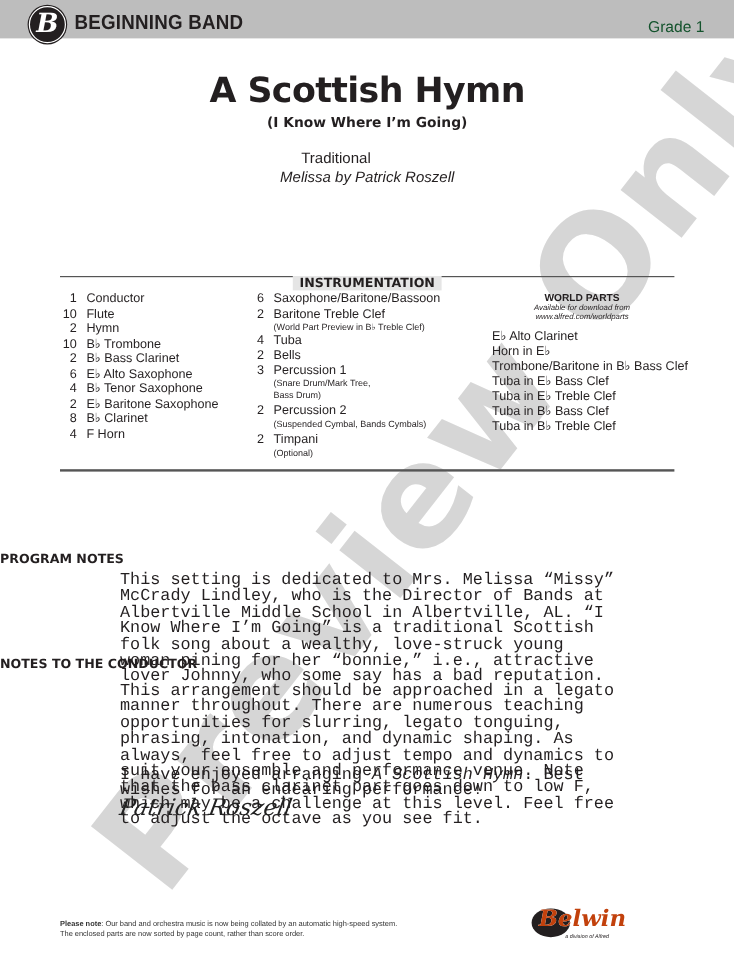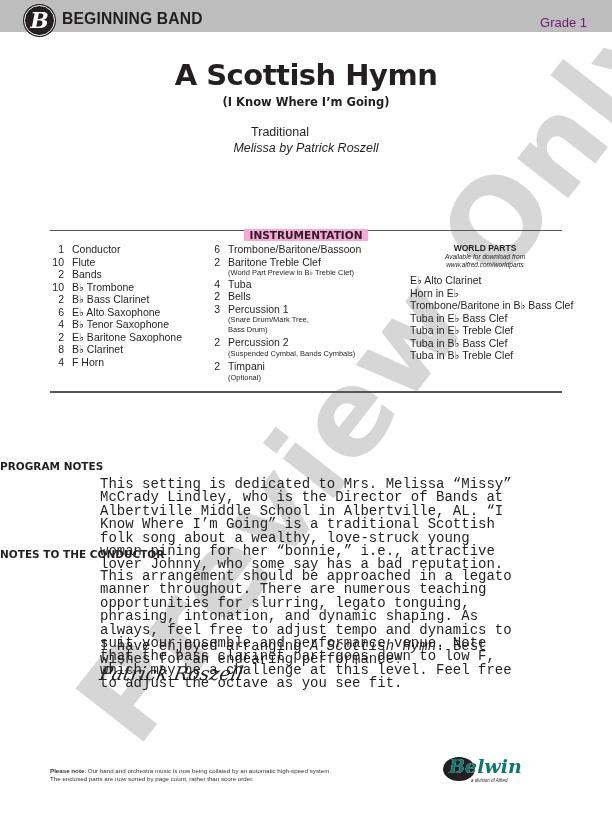--- a/index.html
+++ b/index.html
@@ -1,46 +1,46 @@
 <!DOCTYPE html>
 <html><head>
 <meta charset="utf-8">
 <style>
   html, body { margin:0; padding:0; }
   body { width:612px; height:816px; background:#ffffff; position:relative; overflow:hidden; font-family:"DejaVu Sans", sans-serif; color:#231f20; }
   .header { position:absolute; left:0; top:0; width:612px; height:32px; background:#bdbdbd; }
   .logo-b { position:absolute; left:24px; top:5px; width:29px; height:29px; border-radius:50%; background:#231f20; border:1px solid #fff; box-shadow:0 0 0 1px #231f20; color:#fff; font-family:"DejaVu Serif", serif; font-style:italic; font-weight:bold; font-size:22px; line-height:29px; text-align:center; }
   .brand { position:absolute; left:62px; top:9px; font-family:"Liberation Sans", sans-serif; font-weight:bold; font-size:17px; letter-spacing:0.2px; color:#231f20; transform:scaleX(0.92); transform-origin:left; }
-  .grade { position:absolute; right:25px; top:15px; font-family:"Liberation Sans", sans-serif; font-size:13px; color:#701a75; }
+  .grade { position:absolute; right:25px; top:15px; font-family:"Liberation Sans", sans-serif; font-size:13px; color:#14532d; }
   .title { position:absolute; left:0; width:612px; top:58px; text-align:center; font-family:"DejaVu Sans", sans-serif; font-weight:bold; font-size:29px; letter-spacing:-0.5px; }
   .subtitle { position:absolute; left:0; width:612px; top:95px; text-align:center; font-weight:bold; font-size:11.5px; }
   .composer { position:absolute; left:0; width:560px; top:125px; text-align:center; font-family:"Liberation Sans", sans-serif; font-size:12.5px; }
   .arranger { position:absolute; left:0; width:612px; top:141px; text-align:center; font-family:"Liberation Sans", sans-serif; font-style:italic; font-size:12.5px; }
   .instr-rule { position:absolute; left:50px; width:512px; top:230px; height:1px; background:#555; }
   .instr-head { position:absolute; left:0; width:612px; top:224px; text-align:center; }
-  .instr-head span { background:#f9a8d4; padding:0 6px; font-weight:bold; font-size:10.5px; }
+  .instr-head span { background:#e5e5e5; padding:0 6px; font-weight:bold; font-size:10.5px; }
   .col { position:absolute; font-family:"Liberation Sans", sans-serif; font-size:10.5px; line-height:12.5px; }
   .row { display:flex; }
   .num { width:18px; text-align:right; margin-right:8px; }
   .sub { font-size:7.5px; line-height:9.5px; margin-left:26px; }
   .col1 { left:46px; top:243px; }
   .col2 { left:202px; top:243px; }
   .wp { position:absolute; left:410px; top:243px; width:150px; font-family:"Liberation Sans", sans-serif; }
   .wp-title { text-align:center; font-weight:bold; font-size:8.5px; margin-bottom:0; }
   .wp-note { text-align:center; font-style:italic; font-size:6.5px; line-height:8px; margin-bottom:5px; }
   .wp-item { font-size:10.5px; line-height:12.5px; white-space:nowrap; }
   .instr-bottom { position:absolute; left:50px; width:512px; top:391px; height:2px; background:#555; }
   .section-h { position:absolute; left:0; width:612px; text-align:left; font-weight:bold; font-size:10.5px; }
   .para { position:absolute; left:100px; width:420px; font-family:Liberation Mono, monospace; font-size:14px; line-height:13.4px; }
   .signature { position:absolute; left:100px; top:662px; font-family:"DejaVu Serif", serif; font-style:italic; font-size:19px; color:#222; transform:skewX(-10deg); }
   .footnote { position:absolute; left:50px; top:767px; font-family:"Liberation Sans", sans-serif; font-size:6.2px; line-height:8px; color:#333; }
   .footnote b { font-weight:bold; }
   .belwin { position:absolute; left:443px; top:757px; width:120px; height:28px; }
   .belwin-oval { position:absolute; left:0; top:0; width:32px; height:24px; border-radius:50%; background:#231f20; }
-  .belwin-word { position:absolute; left:6px; top:-2px; font-family:"DejaVu Serif", serif; font-style:italic; font-weight:bold; font-size:19px; color:#0f766e; text-shadow:0 0 0 #fff; }
+  .belwin-word { position:absolute; left:6px; top:-2px; font-family:"DejaVu Serif", serif; font-style:italic; font-weight:bold; font-size:19px; color:#c2410c; text-shadow:0 0 0 #fff; }
   .belwin-band { position:absolute; left:75px; top:17px; font-family:"Liberation Sans", sans-serif; font-size:14px; color:#4c1d95;margin-top:40px; }
   .belwin-div { position:absolute; left:28px; top:21px; font-family:"Liberation Sans", sans-serif; font-style:italic; font-size:4.5px; color:#231f20; }
   .watermark { position:absolute; left:-30px; top:380px; width:700px; text-align:center; font-family:"DejaVu Sans", sans-serif; font-weight:bold; font-size:118px; color:#c9c9c9; opacity:0.75; transform:rotate(-52deg); transform-origin:center; letter-spacing:2px; pointer-events:none; white-space:nowrap; }
 </style>
 </head>
 <body>
 
 <div class="watermark">Preview Only</div>
 
 <div class="header">
@@ -61,21 +61,21 @@
   <div class="row">
       <span class="num">1</span>
       <span>Conductor</span>
     </div>
   <div class="row">
       <span class="num">10</span>
       <span>Flute</span>
     </div>
   <div class="row">
       <span class="num">2</span>
-      <span>Bands</span>
+      <span>Hymn</span>
     </div>
   <div class="row">
       <span class="num">10</span>
       <span>B♭ Trombone</span>
     </div>
   <div class="row">
       <span class="num">2</span>
       <span>B♭ Bass Clarinet</span>
     </div>
   <div class="row">
@@ -96,21 +96,21 @@
     </div>
   <div class="row">
       <span class="num">4</span>
       <span>F Horn</span>
     </div>
 </div>
 
 <div class="col col2">
   <div class="row">
       <span class="num">6</span>
-      <span>Trombone/Baritone/Bassoon</span>
+      <span>Saxophone/Baritone/Bassoon</span>
     </div>
   <div class="row">
       <span class="num">2</span>
       <span>Baritone Treble Clef</span>
     </div>
   <div class="sub">(World Part Preview in B♭ Treble Clef)</div>
   <div class="row">
       <span class="num">4</span>
       <span>Tuba</span>
     </div>

